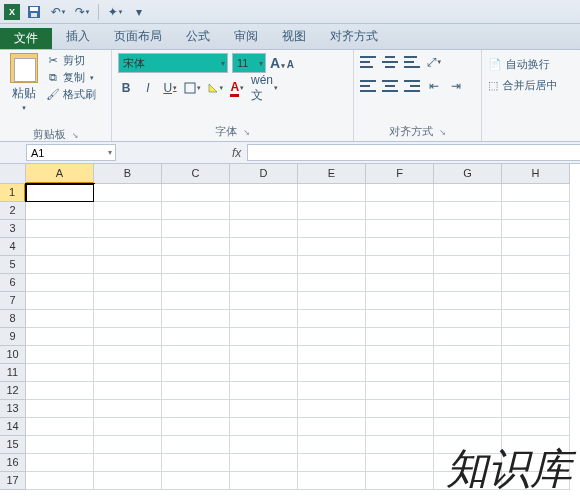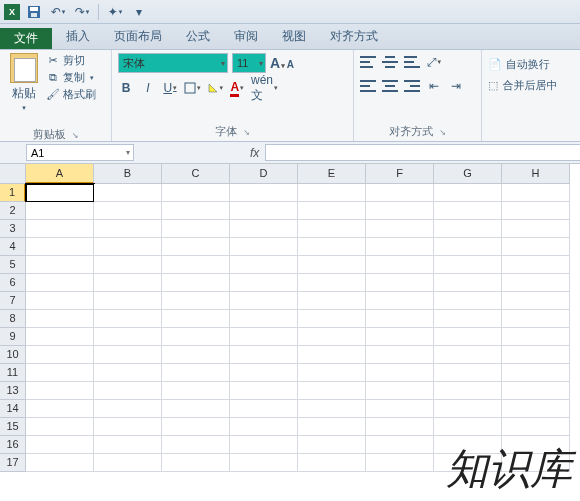--- a/index.html
+++ b/index.html
@@ -46,21 +46,21 @@
 .align-top, .align-bot { display: flex; gap: 6px; align-items: center; color: #3b5c7a; }
 .align-bot { margin-top: 6px; }
 .align-lines { width: 16px; height: 14px; display: flex; flex-direction: column; justify-content: space-around; }
 .align-lines span { height: 2px; background: #3b5c7a; display: block; }
 
 .wrap-opts { display: flex; flex-direction: column; gap: 6px; font-size: 11px; color: #3b5c7a; padding-top: 4px; }
 .wrap-opts div { display: flex; align-items: center; gap: 4px; }
 
 
 .fxbar { height: 22px; display: flex; border-bottom: 1px solid #c0c8d2; background: #eef1f5; }
-.namebox { width: 108px; border: 1px solid #b6c4d6; background: #fff; margin: 2px 0 2px 26px; display: flex; align-items: center; padding: 0 4px; font-size: 11px; position: relative; }
+.namebox { width: 90px; border: 1px solid #b6c4d6; background: #fff; margin: 2px 0 2px 26px; display: flex; align-items: center; padding: 0 4px; font-size: 11px; position: relative; }
 .namebox::after { content: "▾"; position: absolute; right: 3px; font-size: 8px; color: #777; }
 .fx-divider { width: 110px; }
 .fx-label { display: flex; align-items: center; padding: 0 6px; font-style: italic; color: #555; font-size: 12px; }
 .fx-input { flex: 1; border: 1px solid #b6c4d6; border-right: none; background: #fff; margin: 2px 0; }
 
 
 .grid { position: relative; }
 .col-headers { display: flex; height: 20px; }
 .corner { width: 26px; background: #e9edf2; border-right: 1px solid #c3cad3; border-bottom: 1px solid #c3cad3; }
 .colh { width: 68px; background: #e9edf2; border-right: 1px solid #c3cad3; border-bottom: 1px solid #c3cad3; text-align: center; font-size: 11px; line-height: 19px; color: #333; }
@@ -357,20 +357,31 @@
       <div class="cell"></div>
       <div class="cell"></div>
       <div class="cell"></div>
       <div class="cell"></div>
       <div class="cell"></div>
       <div class="cell"></div>
       <div class="cell"></div>
       <div class="cell"></div>
     </div>
     <div class="row">
+      <div class="rowh">12</div>
+      <div class="cell"></div>
+      <div class="cell"></div>
+      <div class="cell"></div>
+      <div class="cell"></div>
+      <div class="cell"></div>
+      <div class="cell"></div>
+      <div class="cell"></div>
+      <div class="cell"></div>
+    </div>
+    <div class="row">
       <div class="rowh">13</div>
       <div class="cell"></div>
       <div class="cell"></div>
       <div class="cell"></div>
       <div class="cell"></div>
       <div class="cell"></div>
       <div class="cell"></div>
       <div class="cell"></div>
       <div class="cell"></div>
     </div>

